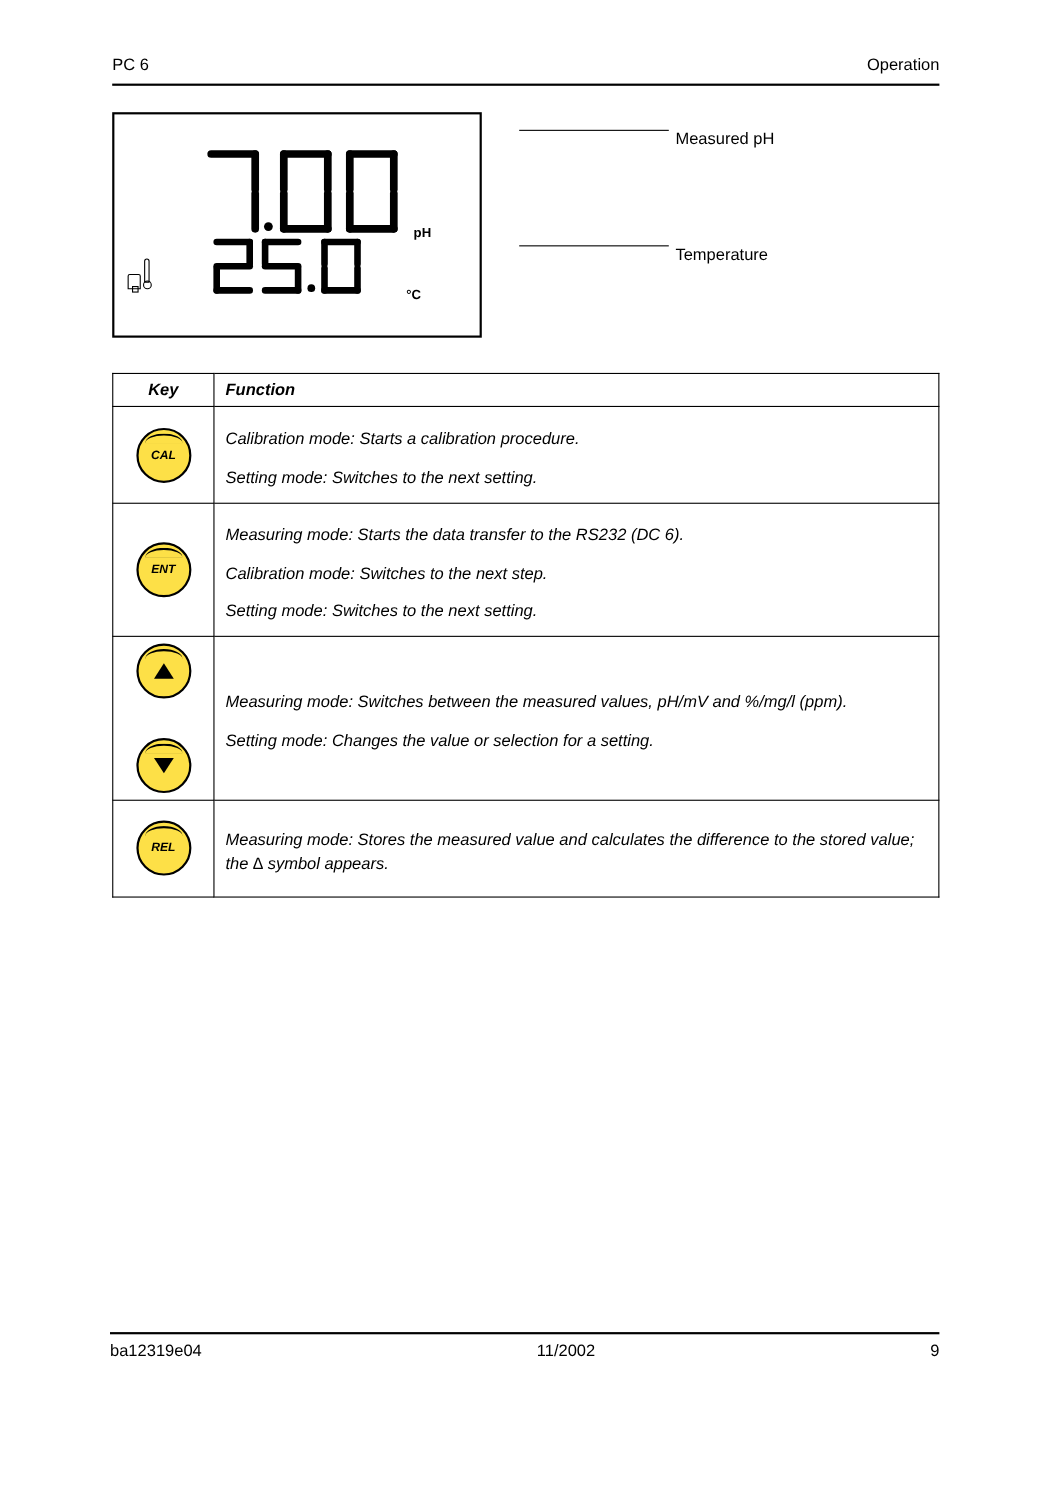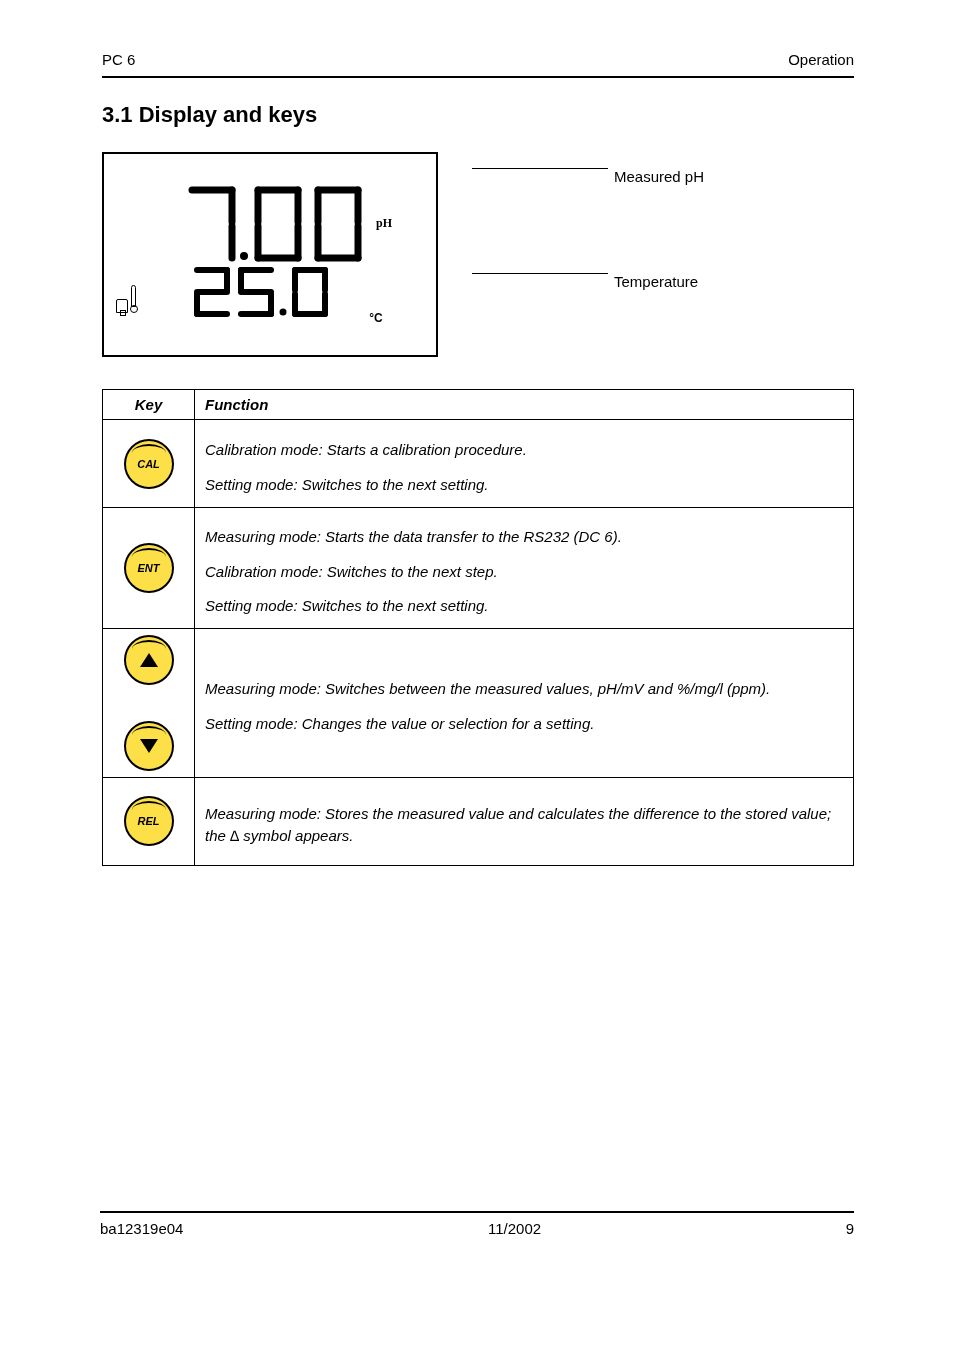--- a/index.html
+++ b/index.html
@@ -40,24 +40,23 @@
       height: 205px;
       position: relative;
       display: flex;
       flex-direction: column;
       align-items: center;
       padding-top: 24px;
     }
     .lcd-top {
       width: 100%;
       display: flex;
-      align-items: center;
+      align-items: flex-end;
       justify-content: center;
       padding-left: 32px;
-      font-family: Liberation Serif, serif;
     }
     .lcd-bottom {
       width: 100%;
       display: flex;
       align-items: baseline;
       justify-content: center;
       margin-top: -6px;
       padding-left: 32px;
     }
     .unit-ph {
@@ -218,21 +217,20 @@
 </head>
 <body>
 
 <div class="page">
   <div class="header-row">
     <span>PC 6</span>
     <span>Operation</span>
   </div>
   <div class="header-rule"></div>
 
-  <div class="section-title">3.1  Display and keys</div>
 
   <div class="display-row">
     <div class="lcd-box">
       <div class="sensor-icons">
         <span class="probe-icon"></span>
         <span class="thermo-icon"></span>
       </div>
       <div class="lcd-top">
         <svg class="seg-svg" width="190" height="90" viewBox="0 0 190 90">
           <g stroke="#000" stroke-width="7" fill="none" stroke-linecap="round">

